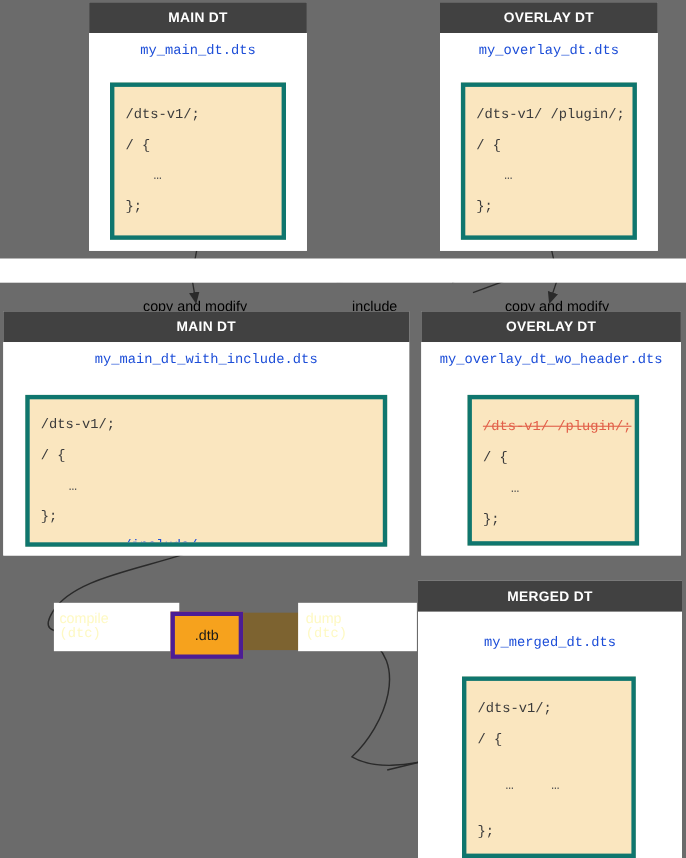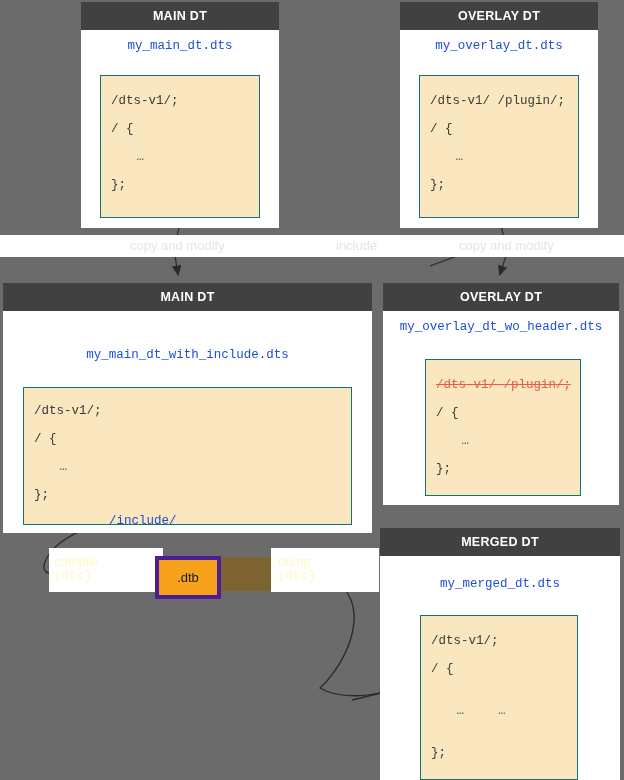--- a/index.html
+++ b/index.html
@@ -25,21 +25,21 @@
   .panel-body{position:relative;background:#ffffff;width:100%;box-sizing:border-box;}
   .filename{
     text-align:center;
     font-family:"Liberation Mono","DejaVu Sans Mono",monospace;
     font-size:12.5px;color:#1d4ed8;
     padding-top:9px;padding-bottom:8px;
     white-space:nowrap;
   }
   .code{
     background:#fae6bf;
-    border:1px solid #0f766e;
+    border:4px solid #0f766e;
     font-family:"Liberation Mono","DejaVu Sans Mono",monospace;
     font-size:12.5px;color:#3b3b3b;
     box-sizing:border-box;
     position:relative;
     overflow:hidden;
   }
   .code .ln{white-space:pre;line-height:1.0;}
   .code .sp{display:block;height:14px;}
   .strike{color:#e2604a;text-decoration:line-through;}
   .kw-include{color:#1d4ed8;}
@@ -47,23 +47,24 @@
 
   
   .conn{position:absolute;left:0;top:0;width:624px;height:780px;pointer-events:none;}
 
   
   .strip{
     position:absolute;background:#ffffff;
   }
   .lbl{
     position:absolute;
-    font-size:13px;color:#e5e5e5;
+    font-size:13px;color:#000000;
     white-space:nowrap;
     font-family:"Liberation Sans",sans-serif;
+    margin-top:33px;
   }
 
   
   .cdbox{position:absolute;background:#ffffff;}
   .cd-label{
     position:absolute;font-size:13px;color:#fef9c3;
     line-height:15px;white-space:nowrap;
   }
   .cd-label .mono{
     font-family:"Liberation Mono","DejaVu Sans Mono",monospace;
@@ -145,26 +146,26 @@
         <span class="sp"></span>
         <span class="ln dots">   …</span>
         <span class="sp"></span>
         <span class="ln">};</span>
       </div>
     </div>
   </div>
 
   <div class="strip" style="left:0px;top:235px;width:624px;height:22px;"></div>
   <div class="lbl" style="left:130px;top:238px;">copy and modify</div>
-  <div class="lbl" style="left:336px;top:238px;">include</div>
+  <div class="lbl" style="left:320px;top:238px;">include</div>
   <div class="lbl" style="left:459px;top:238px;">copy and modify</div>
 
   <div class="panel" style="left:3px;top:283px;width:369px;height:222px;">
     <div class="panel-header">MAIN DT</div>
-    <div class="panel-body" style="height:194px;margin-top:28px;">
+    <div class="panel-body" style="height:194px;">
       <div class="filename">my_main_dt_with_include.dts</div>
       <div class="code" style="position:absolute;left:20px;top:48px;right:20px;bottom:8px;padding:16px 0 0 10px;">
         <span class="ln">/dts-v1/;</span>
         <span class="sp"></span>
         <span class="ln">/ {</span>
         <span class="sp"></span>
         <span class="ln dots">   …</span>
         <span class="sp"></span>
         <span class="ln">};</span>
         <span class="ln" style="display:block;">

